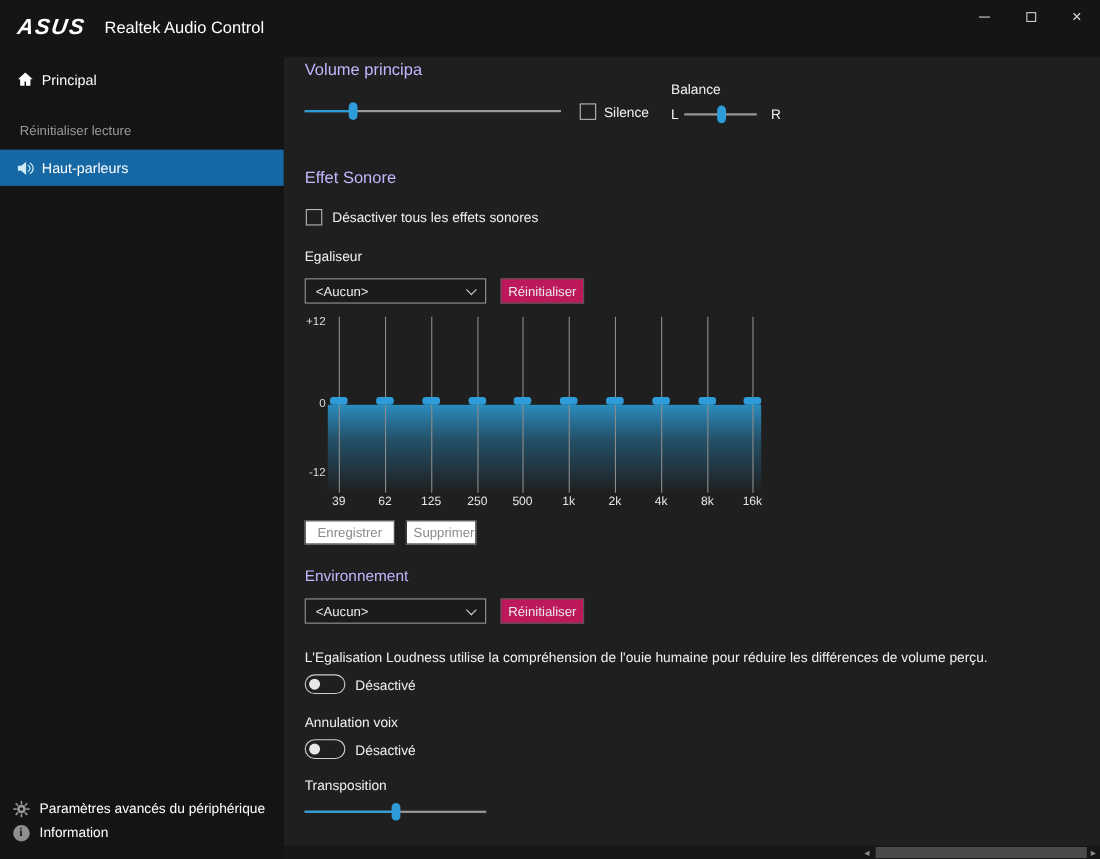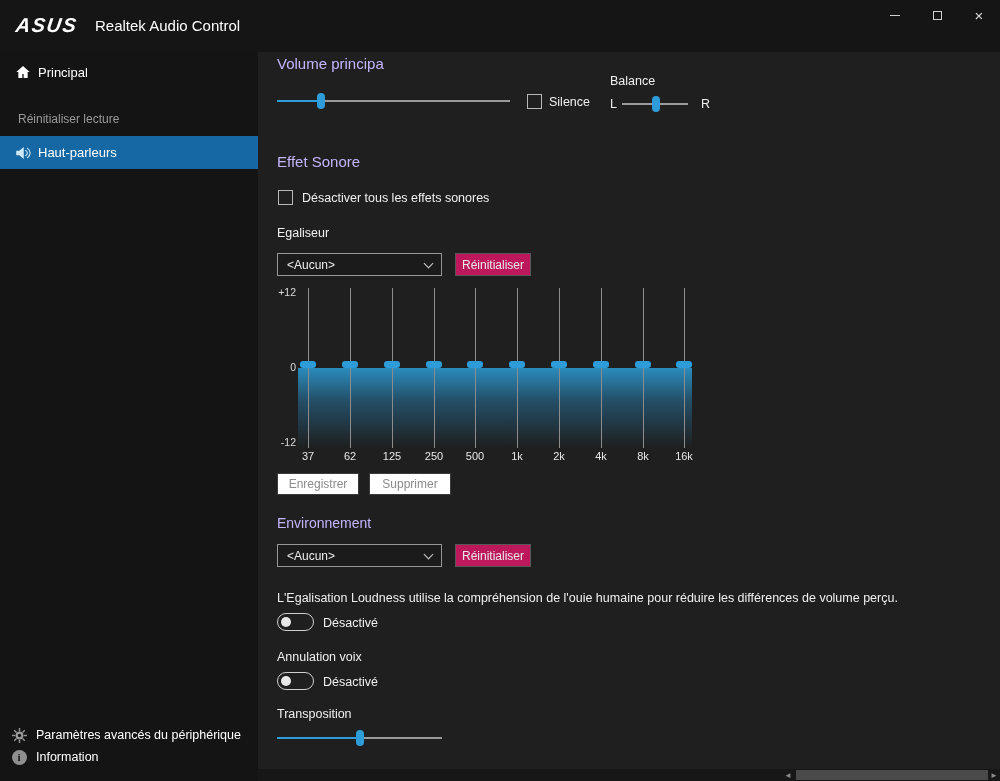--- a/index.html
+++ b/index.html
@@ -170,28 +170,28 @@
     <span class="lbl" style="left:19px; top:174px;">Egaliseur</span>
 
     <div class="dropdown" style="left:19px; top:201px;">
       <span>&lt;Aucun&gt;</span>
       <span class="chevron"></span>
     </div>
     <button class="btn" style="left:197px; top:201px; width:76px;">Réinitialiser</button>
 
     <span class="eq-scale" style="left:12px; top:234px;">+12</span>
     <span class="eq-scale" style="left:12px; top:309px;">0</span>
-    <span class="eq-scale" style="left:12px; top:384px;">-12</span>
+    <span class="eq-scale" style="left:12px; top:372px;">-12</span>
 
     <div class="eq-gradient"></div>
 
     <div class="eq-band" style="left:29px;">
         <div class="eq-track"></div>
         <div class="eq-handle"></div>
-        <div class="eq-freq">37</div>
+        <div class="eq-freq">39</div>
       </div>
     <div class="eq-band" style="left:71px;">
         <div class="eq-track"></div>
         <div class="eq-handle"></div>
         <div class="eq-freq">62</div>
       </div>
     <div class="eq-band" style="left:113px;">
         <div class="eq-track"></div>
         <div class="eq-handle"></div>
         <div class="eq-freq">125</div>
@@ -226,21 +226,21 @@
         <div class="eq-handle"></div>
         <div class="eq-freq">8k</div>
       </div>
     <div class="eq-band" style="left:405px;">
         <div class="eq-track"></div>
         <div class="eq-handle"></div>
         <div class="eq-freq">16k</div>
       </div>
 
     <button class="btn disabled" style="left:19px; top:421px; width:82px; height:22px;">Enregistrer</button>
-    <button class="btn disabled" style="left:111px; top:421px; width:82px; height:22px;">Supprimer</button>
+    <button class="btn disabled" style="left:111px; top:421px; width:64px; height:22px;">Supprimer</button>
 
     <div class="h1" style="left:19px; top:463px; font-size:14px;">Environnement</div>
     <div class="dropdown" style="left:19px; top:492px;">
       <span>&lt;Aucun&gt;</span>
       <span class="chevron"></span>
     </div>
     <button class="btn" style="left:197px; top:492px; width:76px;">Réinitialiser</button>
 
     <span class="lbl" style="left:19px; top:539px; width:680px;">L'Egalisation Loudness utilise la compréhension de l'ouie humaine pour réduire les différences de volume perçu.</span>
     <div class="toggle" style="left:19px; top:561px;">

